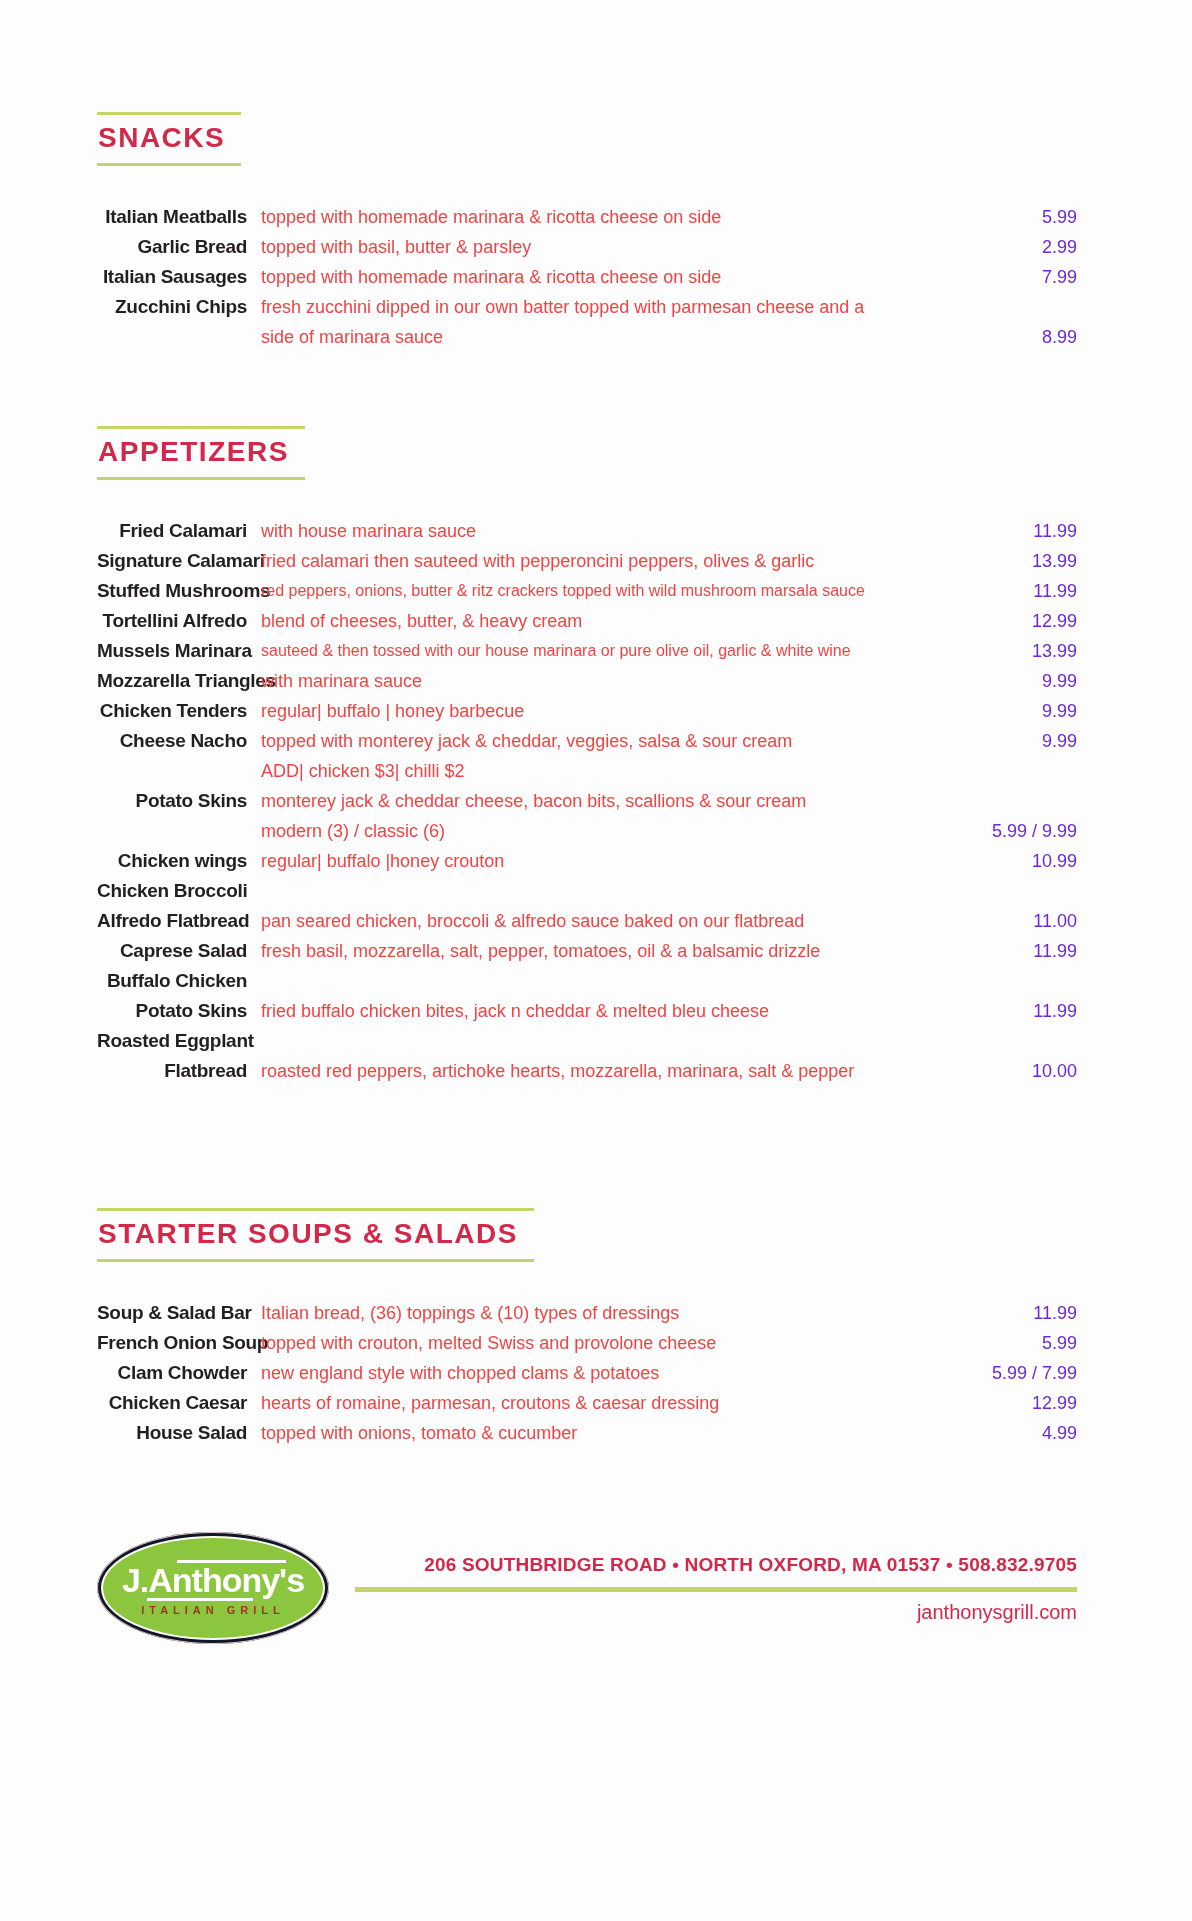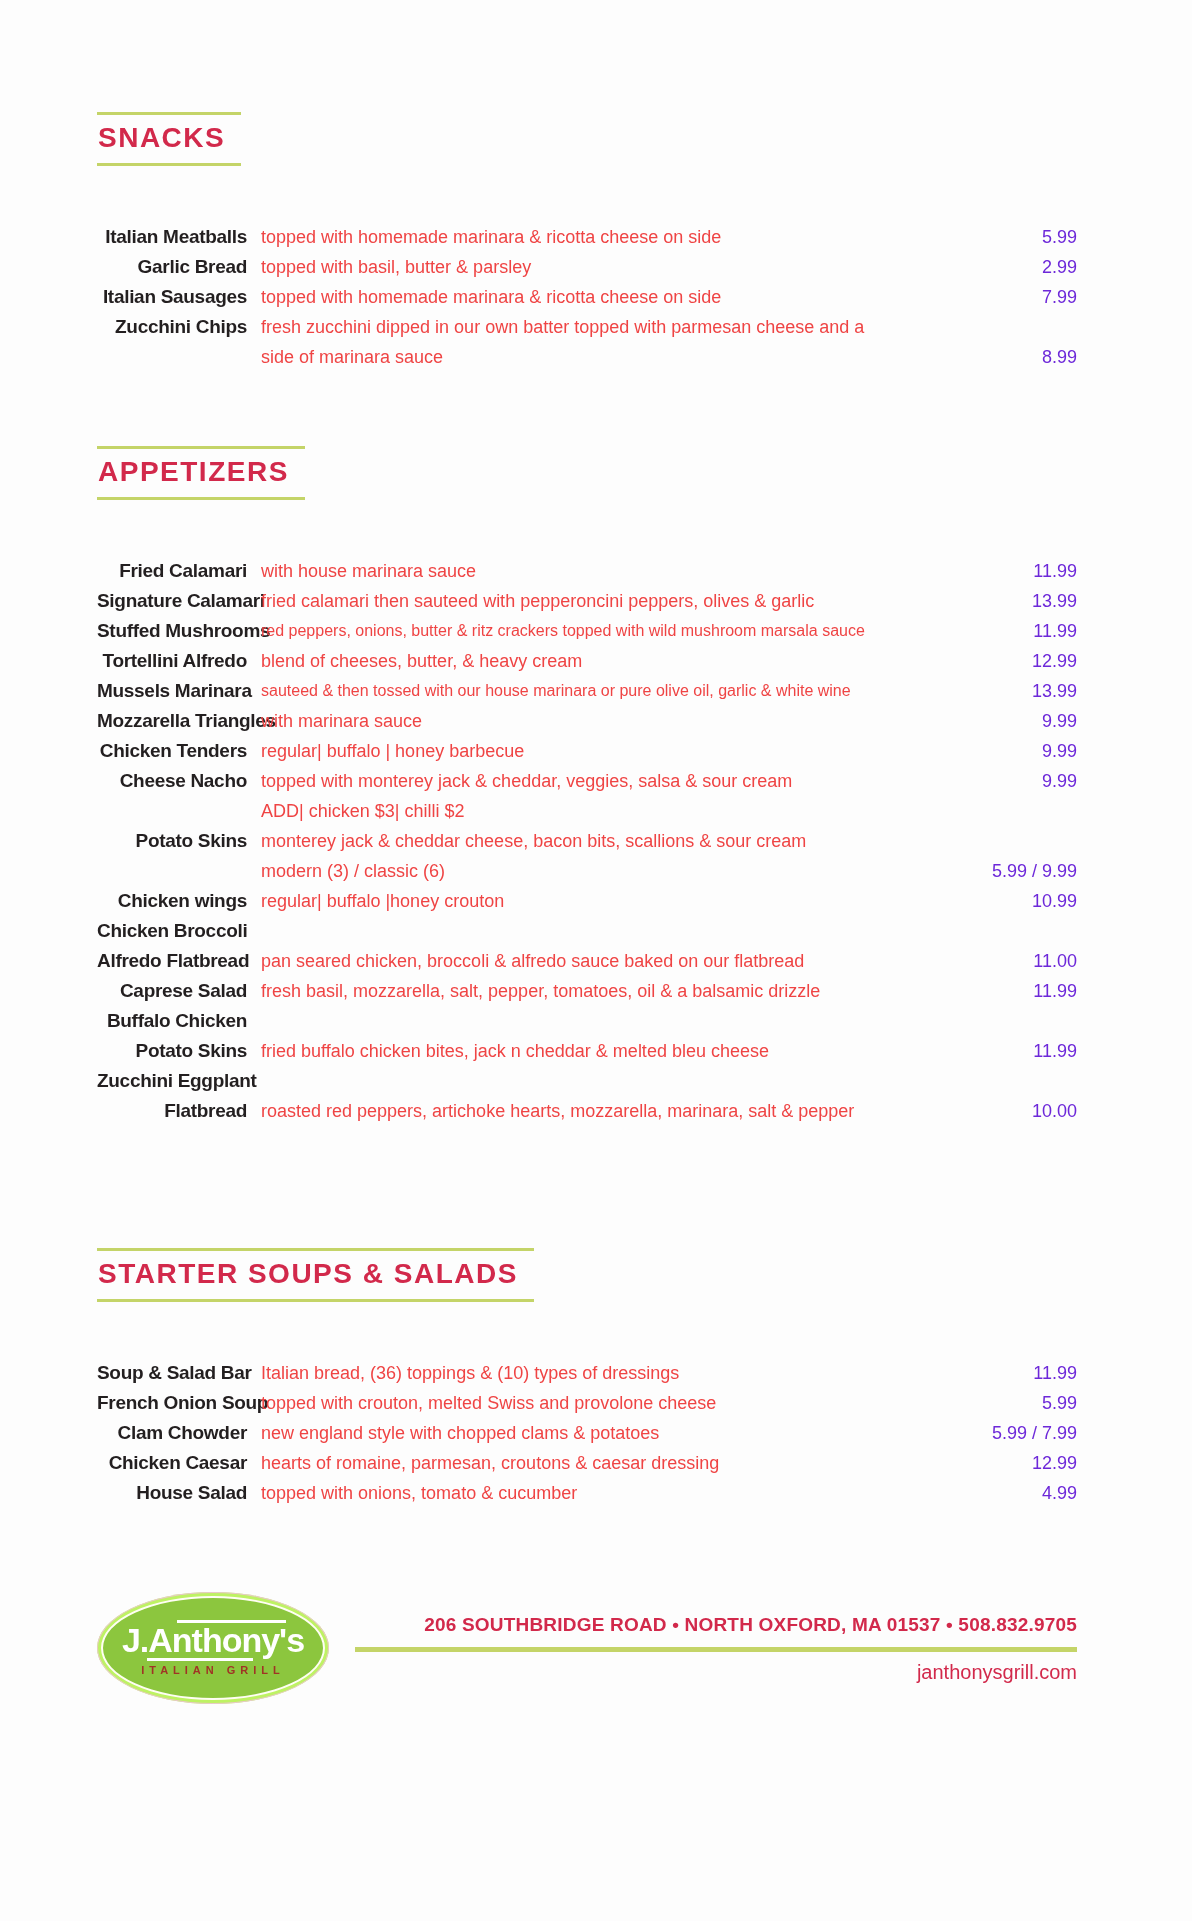--- a/index.html
+++ b/index.html
@@ -6,37 +6,37 @@
   body{
     width:1192px;height:1921px;background:#fdfdfd;overflow:hidden;
     font-family:"Liberation Sans", sans-serif;color:#3d3d3d;
   }
   .page{box-sizing:border-box;width:1192px;height:1921px;padding:112px 115px 0 97px;position:relative;border-radius:10px;}
   .sec-title{
     display:inline-block;margin:0;color:#d2294b;font-size:28px;font-weight:bold;
     letter-spacing:1.5px;border-top:3px solid #c4d468;border-bottom:3px solid #c4d468;
     padding:7px 16px 9px 1px;font-family:"Liberation Sans", sans-serif;
   }
-  .items{margin-top:56px;}
+  .items{margin-top:36px;}
   .row{display:grid;grid-template-columns:150px 1fr 115px;column-gap:14px;}
   .row > div{line-height:30px;}
   .name{
     text-align:right;font-weight:bold;font-size:19px;color:#231f20;
     letter-spacing:-0.3px;white-space:nowrap;
   }
   .desc{font-size:18px;color:#ef4444;white-space:nowrap;min-width:0;overflow:visible;}
   .desc.tight{font-size:16px;}
   .price{text-align:right;font-size:18px;color:#6d28d9;white-space:nowrap;}
   section + section{display:block;}
   #sections section:nth-child(2){margin-top:74px;}
   #sections section:nth-child(3){margin-top:122px;}
 
   .footer{display:flex;align-items:center;gap:26px;margin-top:84px;}
   .logo{
-    width:232px;height:112px;background:#bef264;border-radius:50%;
+    width:232px;height:112px;background:#0f172a;border-radius:50%;
     padding:4px;box-sizing:border-box;flex:0 0 auto;box-shadow:0 0 0 1px #e9c9c9 inset;
   }
   .logo-green{
     width:100%;height:100%;background:#8cc63e;border-radius:50%;
     border:2px solid #fffef4;box-sizing:border-box;
     display:flex;flex-direction:column;align-items:center;justify-content:center;
   }
   .logo-name{
     position:relative;color:#ffffff;font-weight:bold;font-size:34px;
     letter-spacing:-1px;line-height:1;padding:3px 0 4px 0;
@@ -167,21 +167,21 @@
             <div class="name">Buffalo Chicken</div>
             <div class="desc"></div>
             <div class="price"></div>
           </div>
           <div class="row">
             <div class="name">Potato Skins</div>
             <div class="desc">fried buffalo chicken bites, jack n cheddar &amp; melted bleu cheese</div>
             <div class="price">11.99</div>
           </div>
           <div class="row">
-            <div class="name">Zucchini Eggplant</div>
+            <div class="name">Roasted Eggplant</div>
             <div class="desc"></div>
             <div class="price"></div>
           </div>
           <div class="row">
             <div class="name">Flatbread</div>
             <div class="desc">roasted red peppers, artichoke hearts, mozzarella, marinara, salt &amp; pepper</div>
             <div class="price">10.00</div>
           </div>
         </div></section>
       <section><div class="sec-title">STARTER SOUPS &amp; SALADS</div><div class="items">

